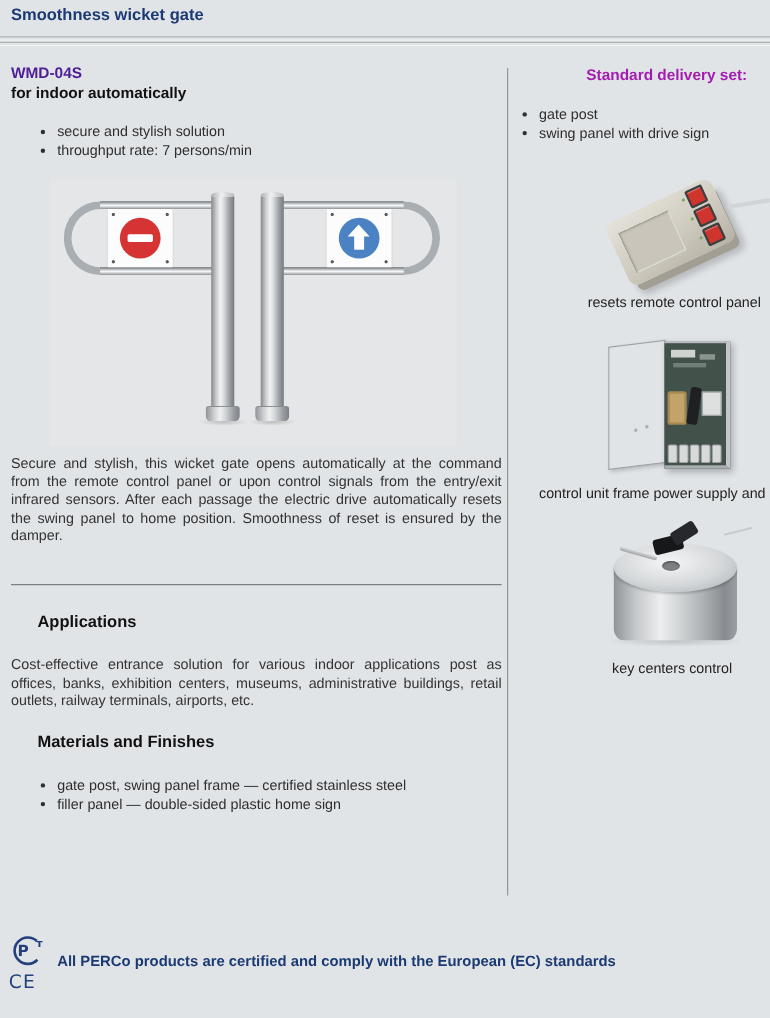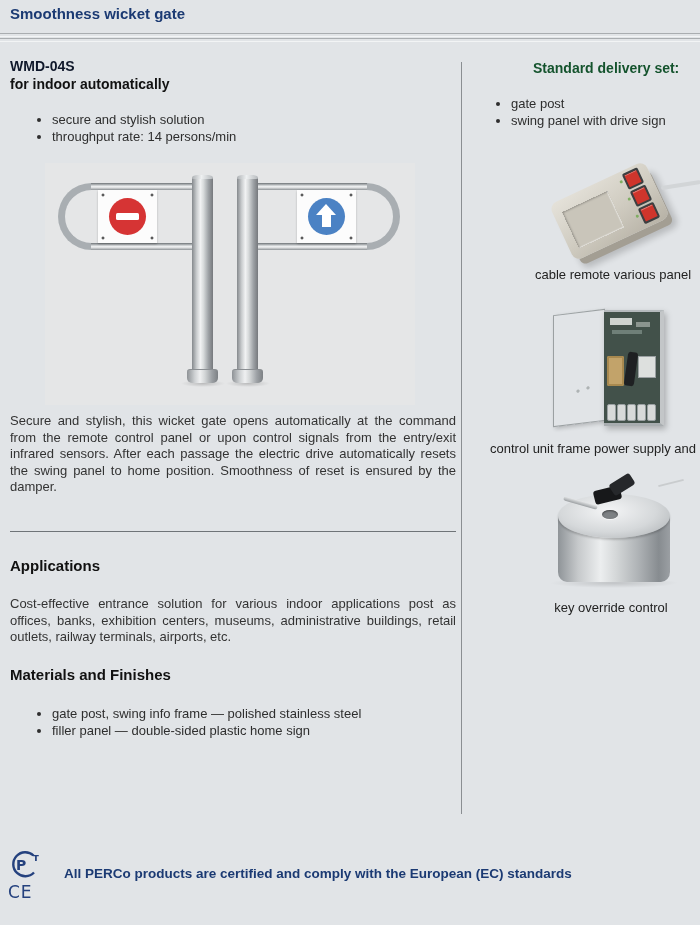--- a/index.html
+++ b/index.html
@@ -8,37 +8,37 @@
     background:#e1e4e7;
     font-family:"Liberation Sans","DejaVu Sans",sans-serif;
     color:#2e2e2e;
   }
   .abs{position:absolute;}
   
   .page-title{left:10px;top:5px;font-size:15px;font-weight:bold;color:#1b3a73;}
   .groove{left:0;width:700px;height:2px;border-top:1px solid #a9adb0;border-bottom:1px solid #f2f4f5;}
   .g1{top:33px;} .g2{top:38px;}
   
-  .model{left:10px;top:58px;font-size:14px;font-weight:bold;color:#0f172a;}
+  .model{left:10px;top:58px;font-size:14px;font-weight:bold;color:#4c1d95;}
   .subtitle{left:10px;top:76px;font-size:14px;font-weight:bold;color:#111;}
   ul.blist{margin:0;padding:0 0 0 14px;list-style:disc;font-size:13px;color:#2e2e2e;}
   ul.blist li{line-height:17px;}
   .features{left:38px;top:111px;}
   .materials-list{left:38px;top:705px;}
   .para{font-size:13px;line-height:16.5px;text-align:justify;color:#333;}
   .description{left:10px;top:413px;width:446px;}
   .hdivider{left:10px;top:531px;width:446px;height:1px;background:#6f7478;}
-  .section-h{font-size:15px;font-weight:bold;color:#111;}
+  .section-h{font-size:15px;font-weight:bold;color:#111;margin-left:24px;}
   .app-heading{left:10px;top:557px;}
   .app-text{left:10px;top:596px;width:446px;}
   .mat-heading{left:10px;top:666px;}
   
   .vdivider{left:461px;top:62px;width:1px;height:752px;background:#8a8e92;}
-  .delivery-heading{left:533px;top:60px;font-size:14px;font-weight:bold;color:#14532d;white-space:nowrap;}
-  .delivery-list{left:497px;top:95px;}
+  .delivery-heading{left:533px;top:60px;font-size:14px;font-weight:bold;color:#a21caf;white-space:nowrap;}
+  .delivery-list{left:476px;top:95px;}
   .caption{font-size:13px;color:#222;}
   .cap1{left:530px;top:267px;width:166px;text-align:center;}
   .cap2{left:490px;top:441px;white-space:nowrap;}
   .cap3{left:550px;top:600px;width:122px;text-align:center;}
   
   .gate-image{left:45px;top:163px;width:370px;height:242px;background:#e5e6e7;}
   .gate-image *{position:absolute;}
   .loop{top:20px;width:153px;height:67px;border:7px solid #a9aeb2;box-sizing:border-box;z-index:1;}
   .loop-left{left:13px;border-radius:34px 0 0 34px;border-right:none;}
   .loop-right{left:200px;width:155px;border-radius:0 34px 34px 0;border-left:none;}
@@ -112,35 +112,35 @@
     box-shadow:0 2px 2px rgba(0,0,0,0.18);}
   .keyhole{left:52px;top:40px;width:16px;height:9px;border-radius:50%;background:#7d8184;box-shadow:inset 0 1px 2px rgba(0,0,0,0.5),0 1px 0 rgba(255,255,255,0.6);}
   .fob1{left:44px;top:18px;width:27px;height:14px;background:#17181a;border-radius:3px;transform:rotate(-14deg);}
   .fob2{left:60px;top:8px;width:24px;height:13px;background:#26282b;border-radius:3px;transform:rotate(-32deg);}
   .key-shaft{left:13px;top:31px;width:35px;height:4px;border-radius:2px;transform:rotate(16deg);
     background:linear-gradient(180deg,#e2e4e5,#9da1a4);}
   .key-wire{left:108px;top:12px;width:26px;height:2px;background:#c9ccce;transform:rotate(-14deg);}
   .cyl-shadow{left:0;top:108px;width:128px;height:10px;background:radial-gradient(ellipse closest-side,rgba(0,0,0,0.14),transparent);}
   
   .footer-logo{left:7px;top:850px;width:40px;height:52px;}
-  .footer-text{left:52px;top:866px;font-size:13.5px;font-weight:bold;color:#1b3a73;margin-left:12px;}
+  .footer-text{left:52px;top:866px;font-size:13.5px;font-weight:bold;color:#1b3a73;}
 </style>
 </head>
 <body>
 
 <div class="abs page-title">Smoothness wicket gate</div>
 <div class="abs groove g1"></div>
 <div class="abs groove g2"></div>
 
 <div class="abs model">WMD-04S</div>
 <div class="abs subtitle">for indoor automatically</div>
 
 <ul class="abs blist features">
   <li>secure and stylish solution</li>
-  <li>throughput rate: 14 persons/min</li>
+  <li>throughput rate: 7 persons/min</li>
 </ul>
 
 <div class="abs gate-image">
   <div class="loop loop-left"></div>
   <div class="loop loop-right"></div>
   <div class="tube tlt"></div>
   <div class="tube tlb"></div>
   <div class="tube trt"></div>
   <div class="tube trb"></div>
   <div class="sign sign-left">
@@ -166,21 +166,21 @@
 
 <div class="abs para description">Secure and stylish, this wicket gate opens automatically at the command from the remote control panel or upon control signals from the entry/exit infrared sensors. After each passage the electric drive automatically resets the swing panel to home position. Smoothness of reset is ensured by the damper.</div>
 
 <div class="abs hdivider"></div>
 
 <div class="abs section-h app-heading">Applications</div>
 <div class="abs para app-text">Cost-effective entrance solution for various indoor applications post as offices, banks, exhibition centers, museums, administrative buildings, retail outlets, railway terminals, airports, etc.</div>
 
 <div class="abs section-h mat-heading">Materials and Finishes</div>
 <ul class="abs blist materials-list">
-  <li>gate post, swing info frame — polished stainless steel</li>
+  <li>gate post, swing panel frame — certified stainless steel</li>
   <li>filler panel — double-sided plastic home sign</li>
 </ul>
 
 <div class="abs vdivider"></div>
 
 <div class="abs delivery-heading">Standard delivery set:</div>
 <ul class="abs blist delivery-list">
   <li>gate post</li>
   <li>swing panel with drive sign</li>
 </ul>
@@ -190,21 +190,21 @@
     <div class="remote-panel"></div>
     <div class="rbtn rb1"></div>
     <div class="rbtn rb2"></div>
     <div class="rbtn rb3"></div>
     <div class="led ld1"></div>
     <div class="led ld2"></div>
     <div class="led ld3"></div>
   </div>
   <div class="cable"></div>
 </div>
-<div class="abs caption cap1">cable remote various panel</div>
+<div class="abs caption cap1">resets remote control panel</div>
 
 <div class="abs cu-image">
   <div class="cu-door"></div>
   <div class="cu-body">
     <div class="cu-chip c1"></div>
     <div class="cu-chip c2"></div>
     <div class="cu-chip c3"></div>
     <div class="cu-transformer"></div>
     <div class="cu-wire"></div>
     <div class="cu-relay"></div>
@@ -220,21 +220,21 @@
 <div class="abs key-image">
   <div class="cyl-shadow"></div>
   <div class="cyl-body"></div>
   <div class="cyl-top"></div>
   <div class="keyhole"></div>
   <div class="key-shaft"></div>
   <div class="fob1"></div>
   <div class="fob2"></div>
   <div class="key-wire"></div>
 </div>
-<div class="abs caption cap3">key override control</div>
+<div class="abs caption cap3">key centers control</div>
 
 <svg class="abs footer-logo" viewBox="0 0 40 52">
   <g>
     <path d="M 26.5 5.5 A 12 12 0 1 0 27 22.5" fill="none" stroke="#24417e" stroke-width="2.4"></path>
     <text x="9" y="19.5" font-family="DejaVu Sans, sans-serif" font-size="14" font-weight="bold" fill="#24417e">P</text>
     <text x="26" y="11" font-family="DejaVu Sans, sans-serif" font-size="10" font-weight="bold" fill="#24417e">т</text>
   </g>
   <g>
     <text x="1" y="48" font-family="DejaVu Sans, sans-serif" font-size="17" fill="#24417e" letter-spacing="1">CE</text>
   </g>

